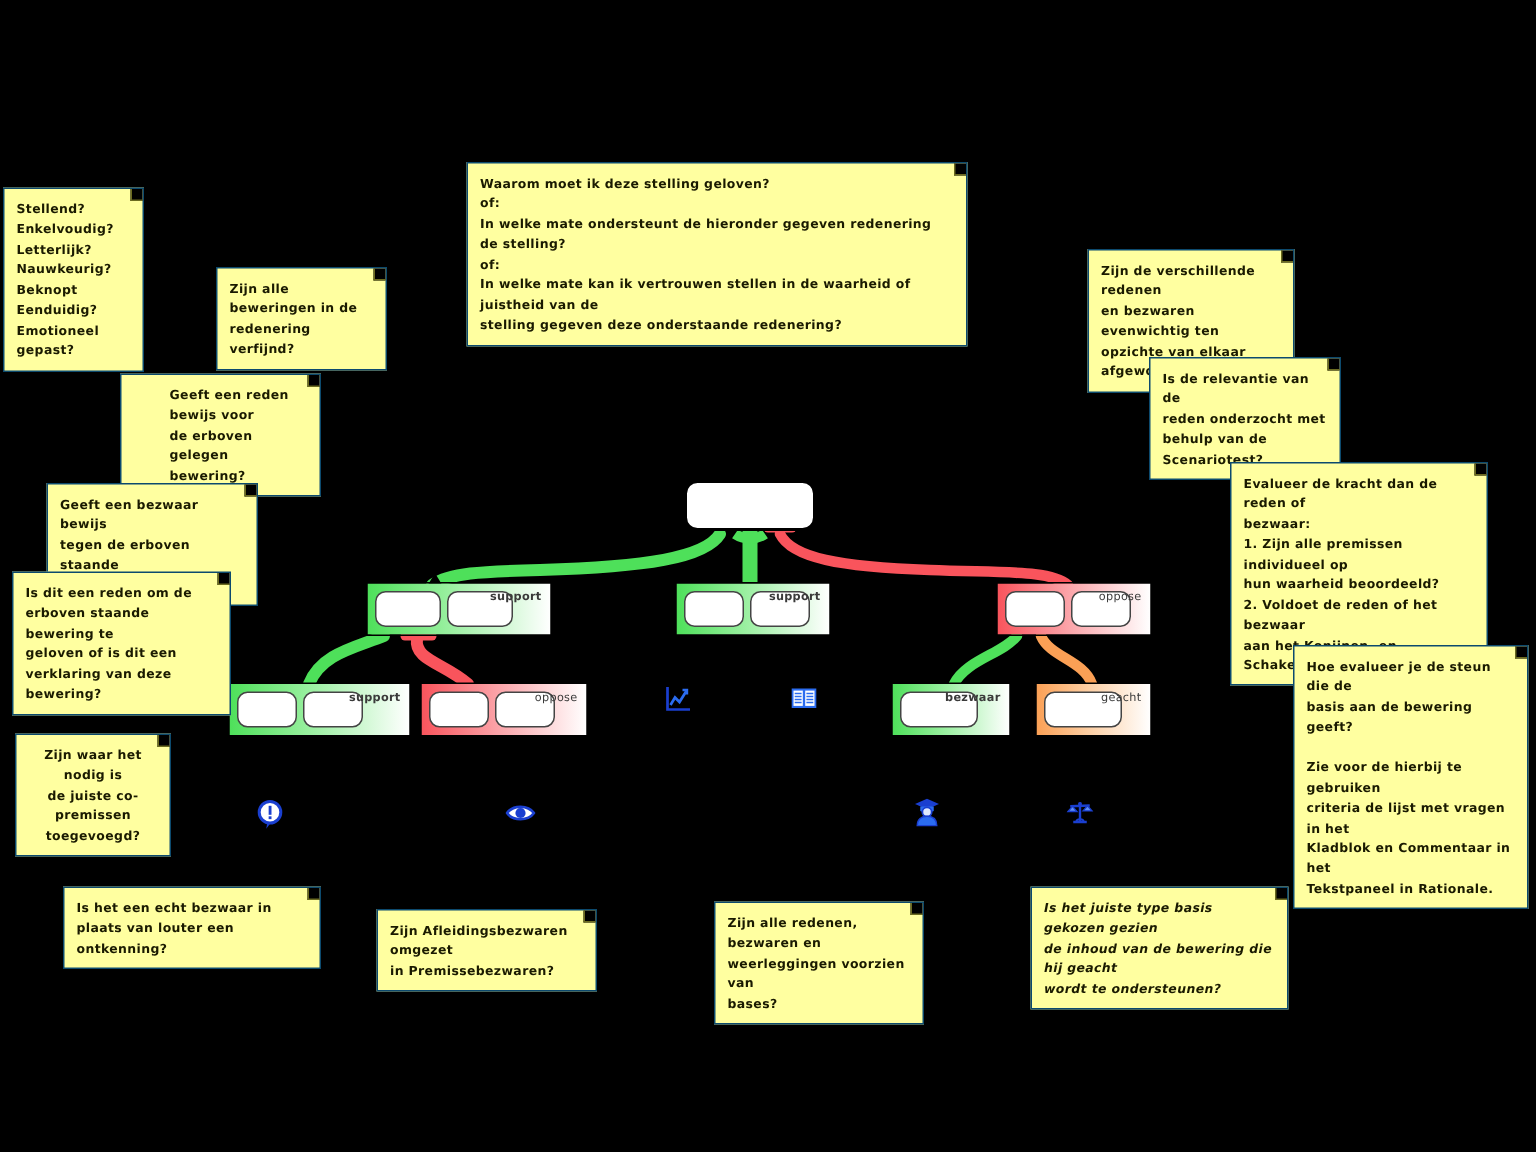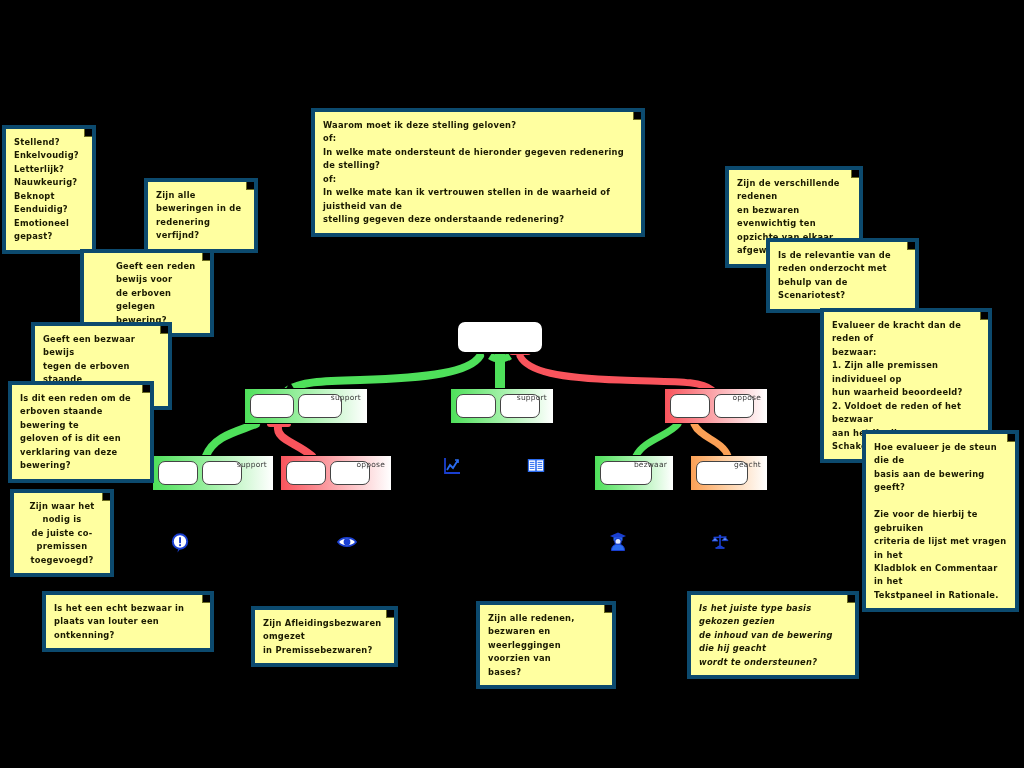--- a/index.html
+++ b/index.html
@@ -6,21 +6,21 @@
   body{
     width:1024px;height:768px;position:relative;overflow:hidden;
     font-family:"DejaVu Sans","Liberation Sans",sans-serif;
   }
   #canvas{position:absolute;inset:0;width:1024px;height:768px;background:#000;}
 
   
   .note{
     position:absolute;
     background:#ffffa0;
-    border:4px solid #0c4a6e;
+    border:1px solid #0c4a6e;
     color:#1a1a00;
     font-family:"DejaVu Sans","Liberation Sans",sans-serif;
     font-size:8.3px;
     line-height:1.62;
     font-weight:700;
     letter-spacing:0.25px;
     padding:7px 8px 6px 8px;
     box-sizing:border-box;
     white-space:pre-line;
     z-index:40;
@@ -60,21 +60,21 @@
     position:absolute;
     right:6px;top:4px;
     font-size:7.5px;
     color:#3a3a3a;
     font-family:"DejaVu Sans","Liberation Sans",sans-serif;
     letter-spacing:0.2px;
   }
   .n-root{
     background:#fff;border:2px solid #000;border-radius:9px;
   }
-  .n-support{ background:linear-gradient(to right,#4ee05a 0%,#9cf0a2 46%,#ffffff 100%); }
+  .n-support{ background:linear-gradient(to right,#4ee05a 0%,#9cf0a2 46%,#ffffff 100%);font-weight:bold; }
   .n-oppose{  background:linear-gradient(to right,#f9545c 0%,#fba3a8 46%,#ffffff 100%); }
   .n-rebut{   background:linear-gradient(to right,#fba055 0%,#fdcfa4 46%,#ffffff 100%); }
 
   
   .dicon{position:absolute;z-index:30;}
 </style>
 </head>
 <body>
 
 <div id="canvas">
@@ -167,21 +167,21 @@
       <div class="note" style="left: 311px; top: 108px; width: 334px; min-height: 88px;"><span>Waarom moet ik deze stelling geloven?
 of:
 In welke mate ondersteunt de hieronder gegeven redenering de stelling?
 of:
 In welke mate kan ik vertrouwen stellen in de waarheid of juistheid van de
 stelling gegeven deze onderstaande  redenering?</span></div>
       <div class="note" style="left: 725px; top: 166px; width: 138px; min-height: 62px;"><span>Zijn de verschillende redenen
 en bezwaren evenwichtig ten
 opzichte van elkaar
 afgewogen?</span></div>
-      <div class="note" style="left: 766px; top: 238px; width: 153px; min-height: 62px;"><span>Is de relevantie van de
+      <div class="note" style="left: 766px; top: 238px; width: 128px; min-height: 62px;"><span>Is de relevantie van de
 reden onderzocht met
 behulp van de
 Scenariotest?</span></div>
       <div class="note" style="left: 80px; top: 249px; width: 134px; min-height: 52px; padding-left: 32px;"><span>Geeft een reden bewijs voor
 de erboven gelegen
 bewering?</span></div>
       <div class="note" style="left: 31px; top: 322px; width: 141px; min-height: 51px;"><span>Geeft een bezwaar bewijs
 tegen de erboven staande
 bewering?</span></div>
       <div class="note" style="left: 820px; top: 308px; width: 172px; min-height: 94px;"><span>Evalueer de kracht dan de reden of

